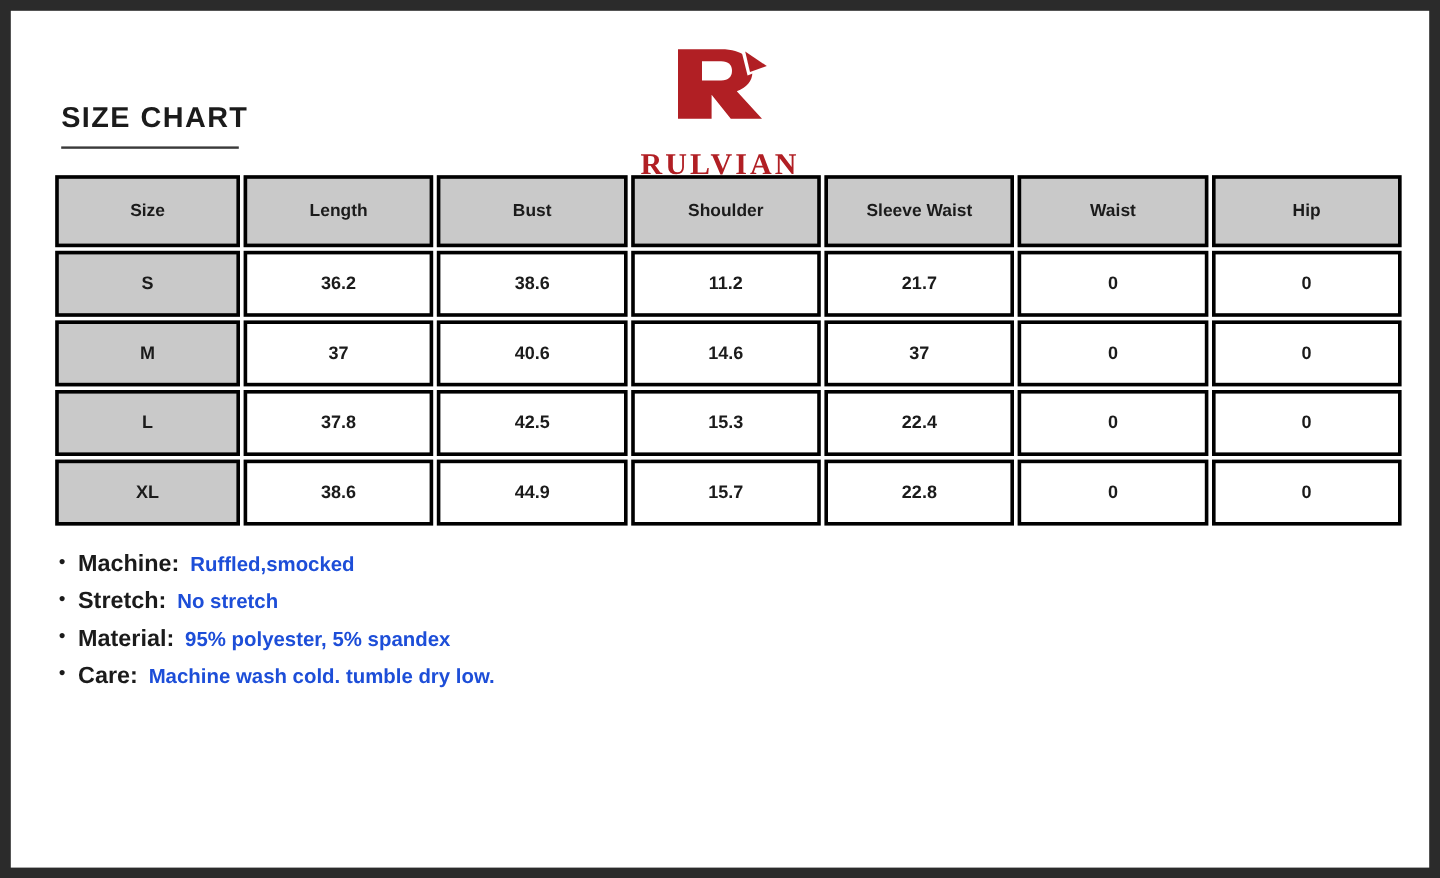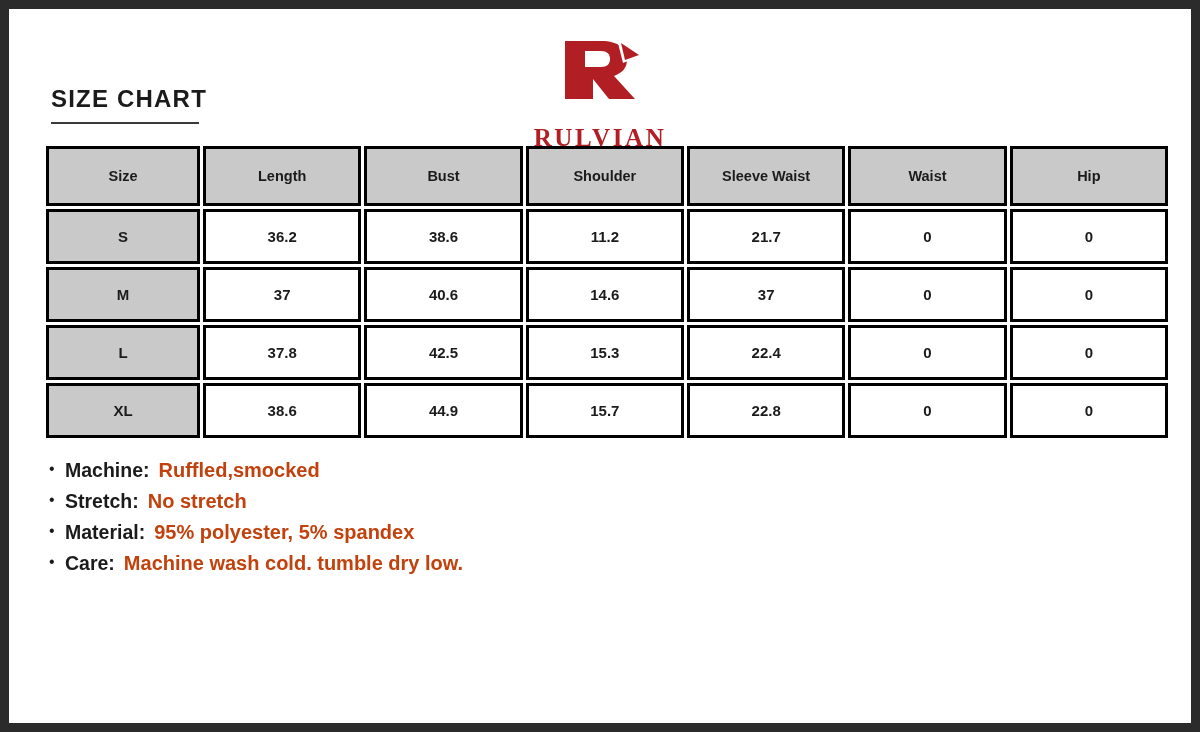--- a/index.html
+++ b/index.html
@@ -128,23 +128,23 @@
     position: relative;
     top: -3px;
   }
   .note-label {
     font-size: 19.5px;
     font-weight: bold;
     color: #1b1b1b;
     white-space: nowrap;
   }
   .note-value {
-    font-size: 20px;
-    font-weight: bold;
-    color: #c2410c;
+    font-size: 17px;
+    font-weight: bold;
+    color: #1d4ed8;
     margin-left: 9px;
   }
 </style>
 </head>
 <body>
 
 <div class="page">
   <div class="inner">
 
     <div class="header">

